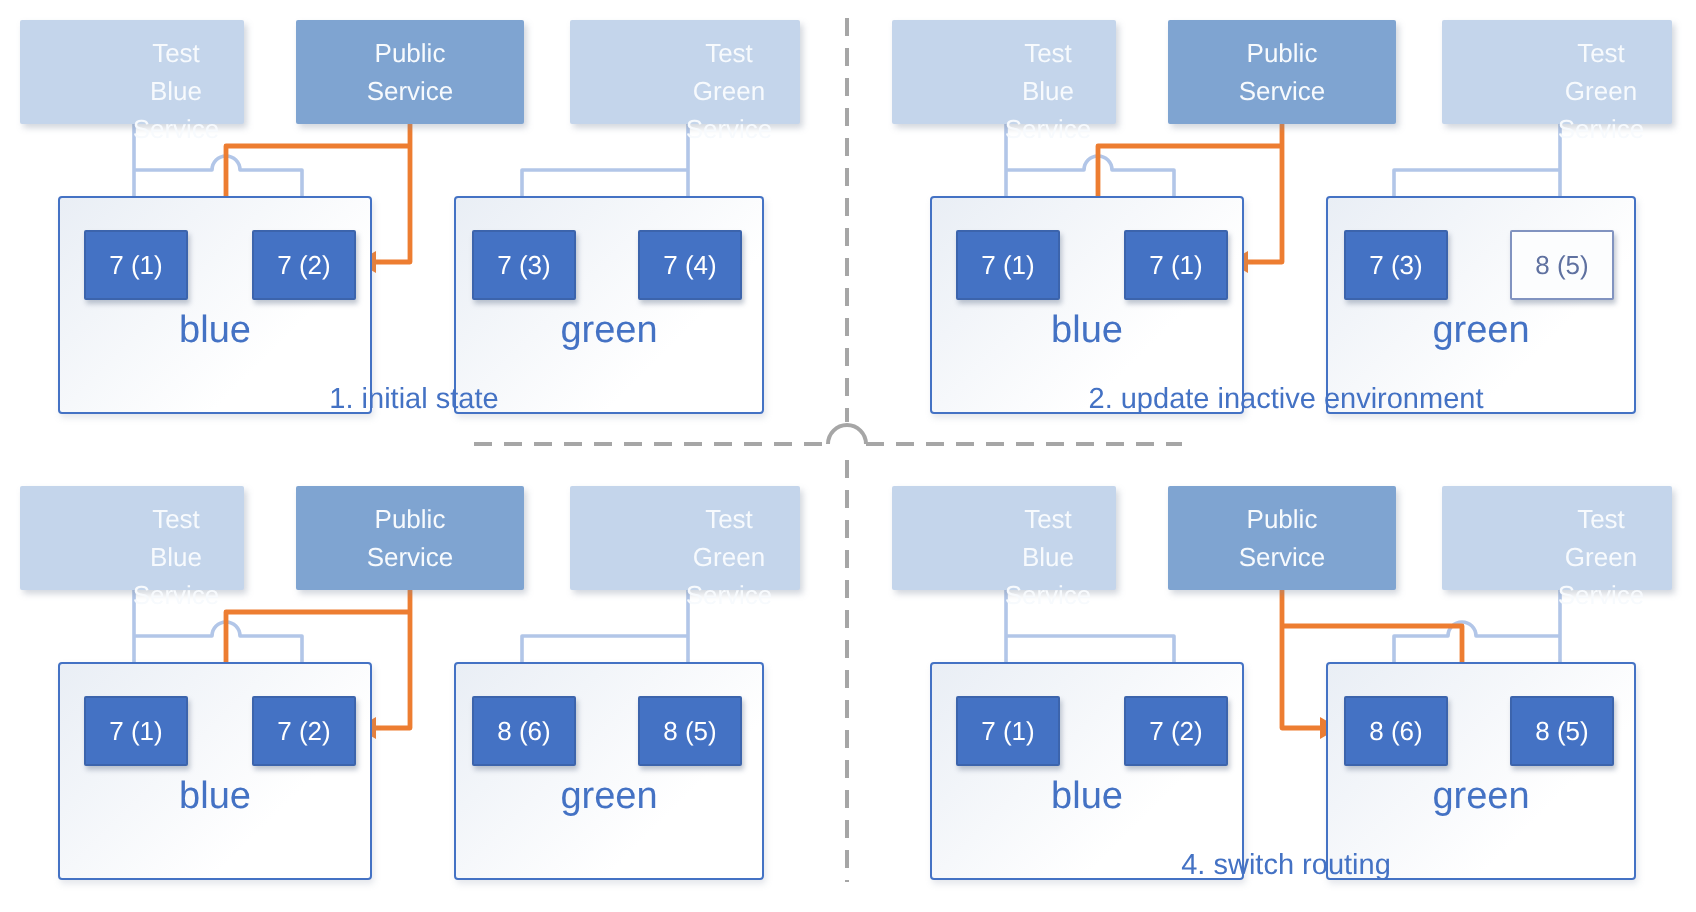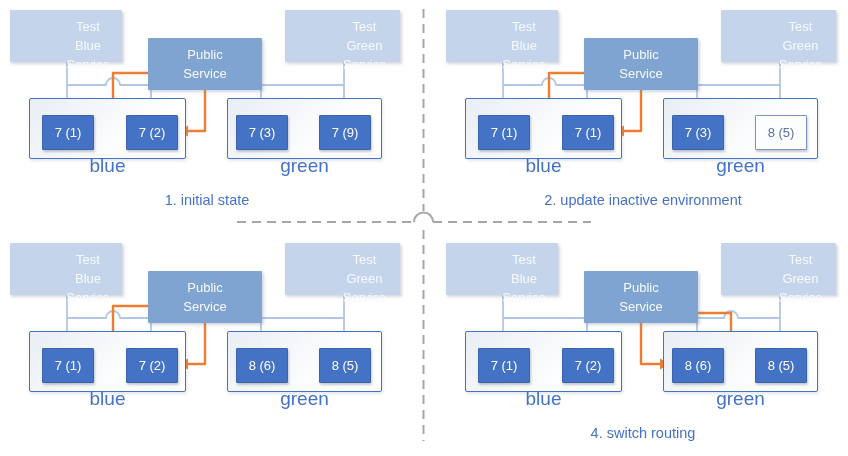--- a/index.html
+++ b/index.html
@@ -13,23 +13,23 @@
   .th{fill:var(--test-arrow);}
   .o{fill:none;stroke:var(--public-arrow);stroke-width:2.4;stroke-linejoin:round;}
   .oh{fill:var(--public-arrow);}
   .svc{
     position:absolute;top:10px;height:52px;text-align:center;border-radius:1px;
     color:var(--service-text);font-size:13px;line-height:19px;padding-top:7px;box-sizing:border-box;
     box-shadow:1.5px 2px 3px rgba(130,140,160,.35);
   }
   .svc span{display:block;}
   .svc.test{background:var(--test-service-fill);padding-left:44px;}
-  .svc.public{background:var(--public-service-fill);margin-top:28px;}
+  .svc.public{background:var(--public-service-fill);}
   .env{
-    position:absolute;top:98px;height:61px;border:1.6px solid var(--env-border);border-radius:2px;
+    position:absolute;top:98px;height:109px;border:1.6px solid var(--env-border);border-radius:2px;
     background:linear-gradient(135deg,var(--env-bg-start) 0%,var(--env-bg-end) 70%);
     box-sizing:border-box;box-shadow:1px 2px 3px rgba(150,160,180,.25);
   }
   .pod{
     position:absolute;top:16px;width:52px;height:35px;border-radius:1px;
     font-size:13px;line-height:33px;text-align:center;box-sizing:border-box;
     box-shadow:1px 2px 2.5px rgba(100,115,140,.4);
   }
   .pod.solid{background:var(--pod-fill);border:1px solid var(--pod-border);color:var(--pod-text);}
   .pod.outline{background:var(--pod-inactive-bg);border:1.4px solid var(--pod-inactive-border);color:var(--pod-inactive-text);}
@@ -77,21 +77,21 @@
       <span>Test</span>
       <span>Green Service</span>
     </div>
     <div class="env" style="left:29px;width:157px">
       <div class="pod solid" style="left:12px">7 (1)</div>
       <div class="pod solid" style="left:96px">7 (2)</div>
       <div class="env-label">blue</div>
     </div>
     <div class="env" style="left:227px;width:155px">
       <div class="pod solid" style="left:8px">7 (3)</div>
-      <div class="pod solid" style="left:91px">7 (9)</div>
+      <div class="pod solid" style="left:91px">7 (4)</div>
       <div class="env-label">green</div>
     </div>
     <div class="caption">1. initial state</div>
   </div>
 
   <div class="panel" style="left:436px;top:0">
     <svg class="arrows" viewBox="0 0 424 228">
       <path class="t" d="M67 62 V108"></path>
       <path class="t" d="M67 85 H106 A7 7 0 0 1 120 85 H151 V108"></path>
       <path class="t" d="M344 62 V108"></path>

